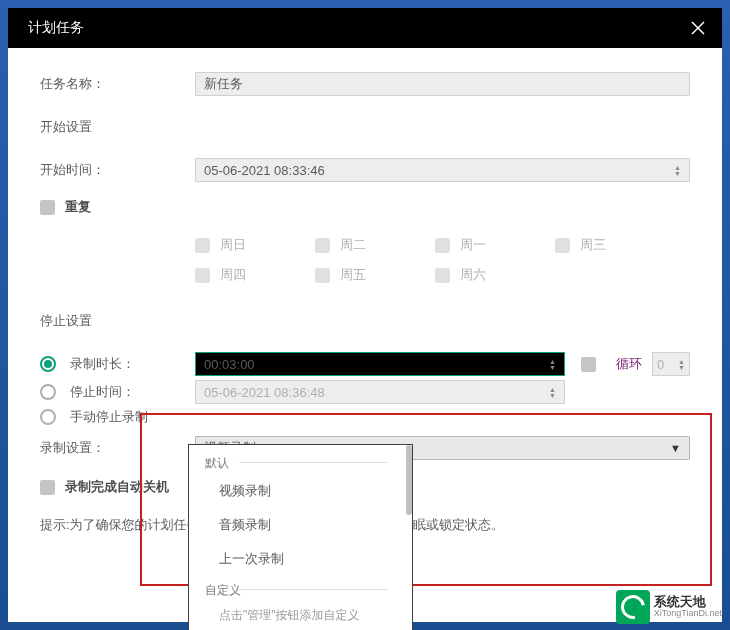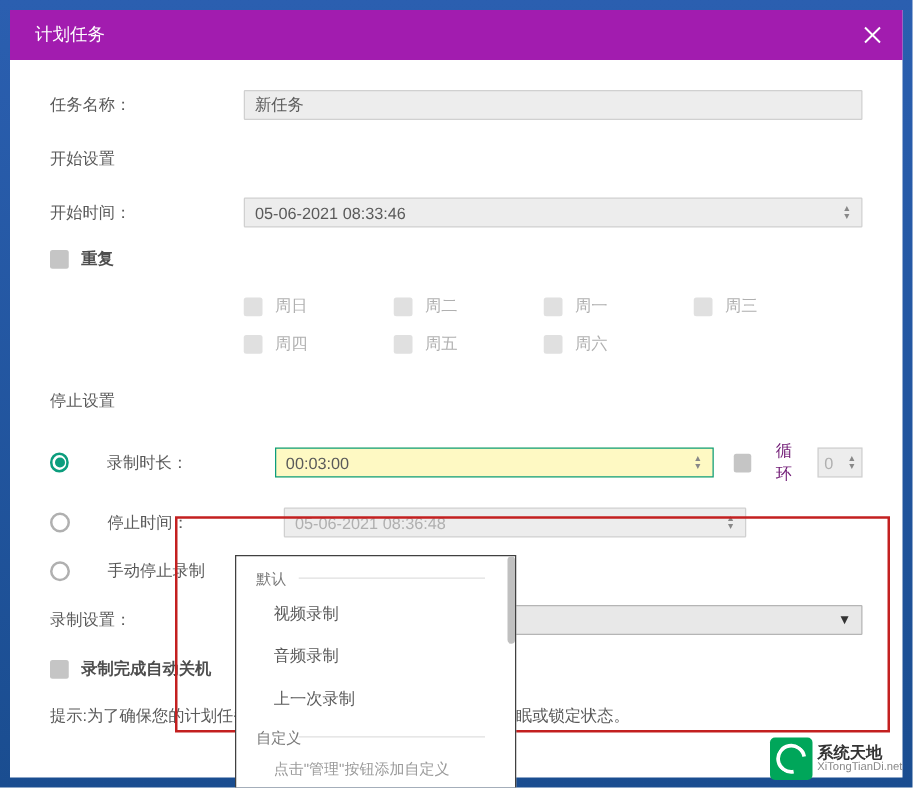--- a/index.html
+++ b/index.html
@@ -1,40 +1,40 @@
 <!DOCTYPE html>
 <html><head>
   <meta charset="utf-8">
   <style>
     * { box-sizing: border-box; margin: 0; padding: 0; font-family: "Microsoft YaHei", sans-serif; }
     body { width: 730px; height: 630px; background: linear-gradient(180deg, #2b5fb0 0%, #1a4d90 100%); overflow: hidden; position: relative; }
     .dialog { position: absolute; top: 8px; left: 8px; width: 714px; height: 614px; background: #fff; }
-    .titlebar { background: #a21caf; height: 40px; display: flex; align-items: center; justify-content: space-between; padding: 0 16px 0 20px; color: #fff; font-size: 14px; }
+    .titlebar { background: #000000; height: 40px; display: flex; align-items: center; justify-content: space-between; padding: 0 16px 0 20px; color: #fff; font-size: 14px; }
     .close-btn { width: 16px; height: 16px; display: flex; align-items: center; justify-content: center; cursor: pointer; }
     .close-btn svg { stroke: #fff; stroke-width: 1.5; }
     .content { padding: 24px 32px 16px 32px; color: #4d4d4d; font-size: 13px; }
     .row { display: flex; align-items: center; margin-bottom: 22px; }
     .label { width: 155px; color: #5a5a5a; }
     .text-input { flex: 1; height: 24px; background: #ededed; border: 1px solid #d0d0d0; padding: 0 8px; font-size: 13px; color: #5a5a5a; border-radius: 1px; }
     .section-title { color: #5a5a5a; margin-bottom: 22px; font-size: 13px; }
     .datetime-row { display: flex; align-items: center; margin-bottom: 16px; }
     .datetime-input { flex: 1; height: 24px; background: #ededed; border: 1px solid #d0d0d0; padding: 0 8px; font-size: 13px; color: #5a5a5a; display: flex; align-items: center; justify-content: space-between; border-radius: 1px; }
     .spinner { display: flex; flex-direction: column; gap: 1px; }
     .spinner span { font-size: 7px; line-height: 5px; color: #888; }
     .checkbox-row { display: flex; align-items: center; margin-bottom: 20px; font-weight: bold; }
     .checkbox { width: 15px; height: 15px; background: #c5c5c5; border-radius: 2px; margin-right: 10px; }
     .checkbox.light { background: #e0e0e0; }
     .days-grid { display: flex; flex-wrap: wrap; margin-left: 155px; gap: 12px 0; margin-bottom: 28px; }
     .day-item { display: flex; align-items: center; width: 120px; color: #b0b0b0; font-size: 13px; text-align: center; }
-    .radio-row { display: flex; align-items: center; margin-bottom: 18px; gap: 16px; }
+    .radio-row { display: flex; align-items: center; margin-bottom: 4px; }
     .radio { width: 16px; height: 16px; border: 2px solid #b0b0b0; border-radius: 50%; margin-right: 14px; display: flex; align-items: center; justify-content: center; }
     .radio.checked { border-color: #0c9d7d; }
     .radio.checked::after { content: ""; width: 8px; height: 8px; background: #0c9d7d; border-radius: 50%; }
     .radio-label { width: 125px; color: #5a5a5a; }
-    .duration-input { width: 370px; height: 24px; border: 1px solid #0c9d7d; padding: 0 8px; font-size: 13px; color: #5a5a5a; display: flex; align-items: center; justify-content: space-between; background: #fef9c3; }
+    .duration-input { width: 370px; height: 24px; border: 1px solid #0c9d7d; padding: 0 8px; font-size: 13px; color: #5a5a5a; display: flex; align-items: center; justify-content: space-between; background: #000000; }
     .datetime-disabled { width: 370px; height: 24px; background: #ededed; border: 1px solid #d0d0d0; padding: 0 8px; font-size: 13px; color: #b0b0b0; display: flex; align-items: center; justify-content: space-between; border-radius: 1px; }
     .loop-group { display: flex; align-items: center; margin-left: auto; gap: 10px; }
     .loop-group .checkbox { width: 15px; height: 15px; }
     .loop-label { color: #701a75; }
     .loop-input { width: 38px; height: 24px; background: #ededed; border: 1px solid #d0d0d0; color: #b0b0b0; display: flex; align-items: center; padding: 0 4px; justify-content: space-between; }
     .highlight-box { position: absolute; left: 140px; top: 413px; width: 572px; height: 173px; border: 2px solid #c32020; pointer-events: none; z-index: 50; }
     .select-row { display: flex; align-items: center; margin-bottom: 18px; }
     .select-box { flex: 1; height: 24px; background: #e8e8e8; border: 1px solid #b5b5b5; padding: 0 8px; font-size: 13px; color: #5a5a5a; display: flex; align-items: center; justify-content: space-between; border-radius: 1px; }
     .select-caret { font-size: 11px; color: #333; }
     .dropdown { position: absolute; left: 188px; top: 444px; width: 225px; background: #fff; border: 1px solid #404040; z-index: 100; padding: 4px 12px 2px 0; }

